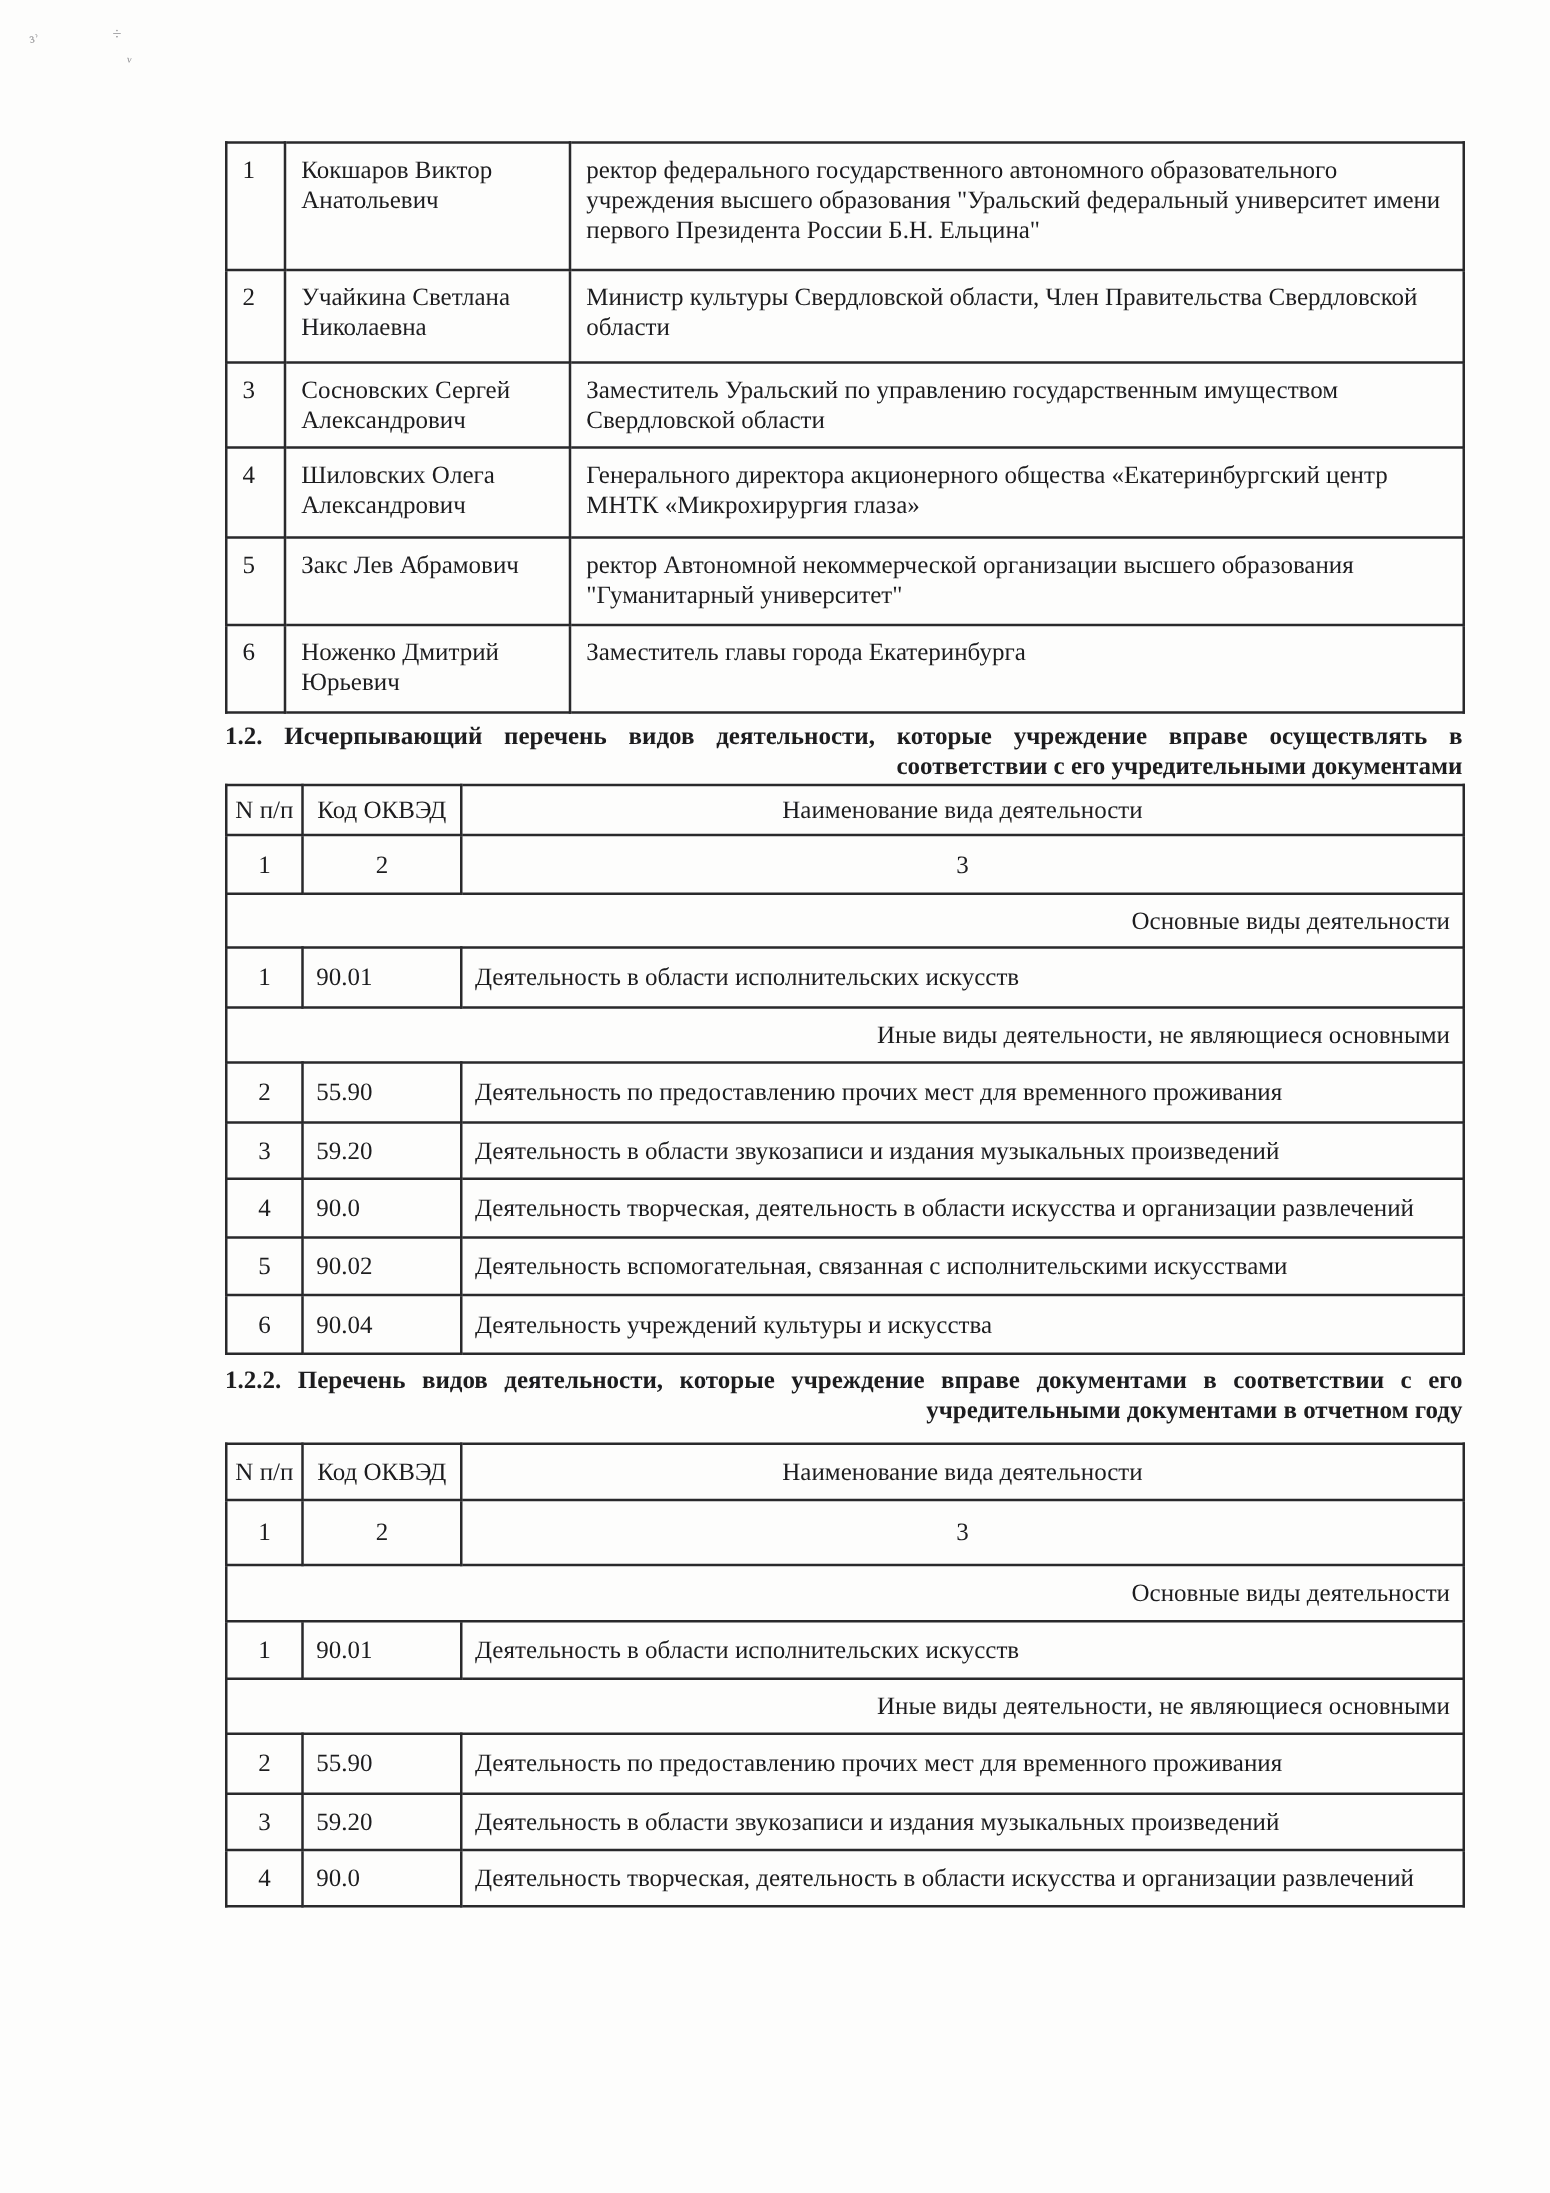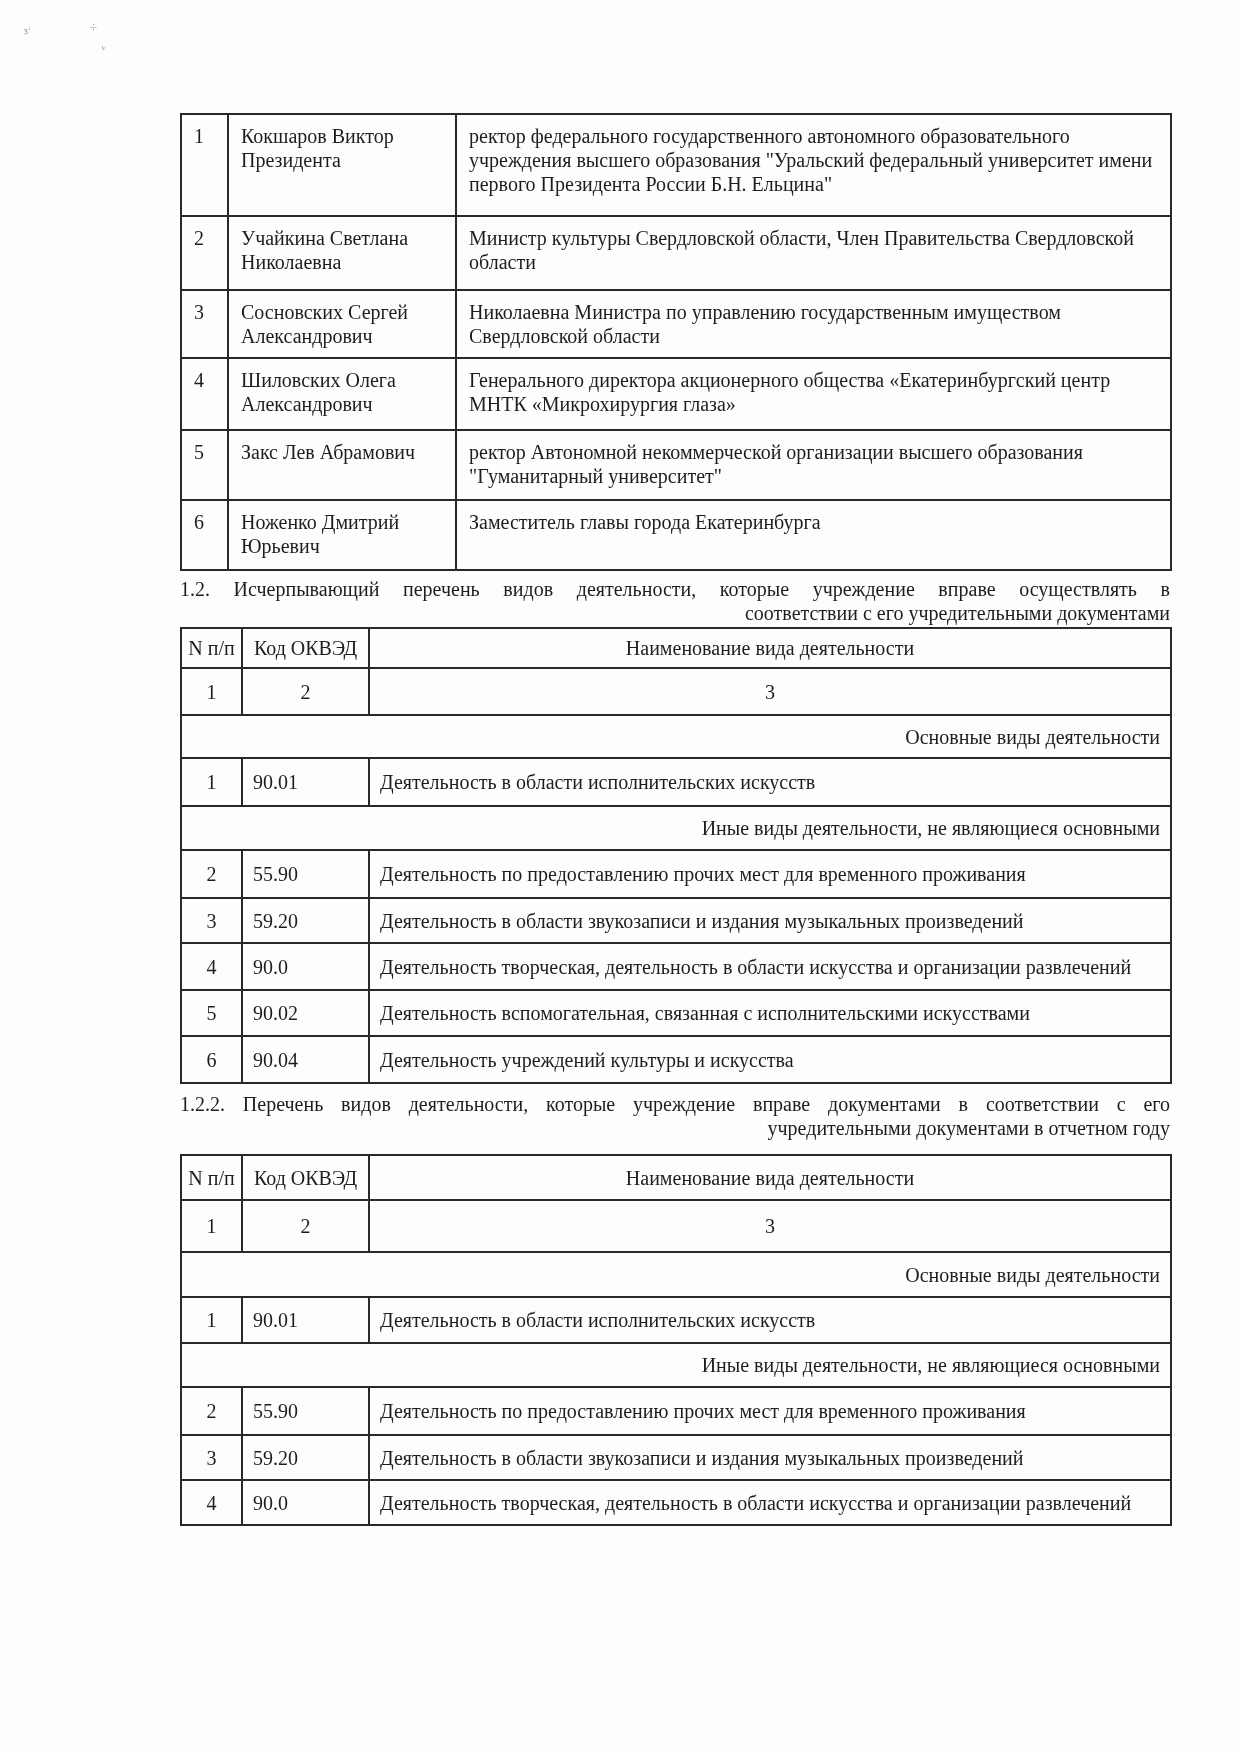--- a/index.html
+++ b/index.html
@@ -37,21 +37,21 @@
   }
   
   .okved col.c1{width:61px;}
   .okved col.c2{width:127px;}
   .okved col.c3{width:802px;}
   .okved td{vertical-align:middle;padding:3px 10px;}
   .okved .num{text-align:center;padding:3px 4px;}
   .okved .head{text-align:center;padding:3px 1px;}
   .okved .span-row{text-align:right;}
 
-  .para{font-size:20px;line-height:24px;width:990px;}
+  .para{font-size:20px;line-height:24px;width:990px;font-weight:bold;}
   .para .l1{display:block;text-align:justify;text-align-last:justify;}
   .para .l2{display:block;text-align:right;}
   #para-12{margin-top:6px;}
   #para-121{margin-top:0px;}
   #okved-prev-table{margin-top:2px;}
   #para-122{margin-top:8px;}
   #okved-report-table{margin-top:14px;}
 </style>
 </head>
 <body>
@@ -64,32 +64,32 @@
 
   <table class="members">
     <colgroup>
         <col class="c1">
         <col class="c2">
         <col class="c3">
       </colgroup>
     <tbody>
         <tr style="height:102px;">
       <td class="num">1</td>
-      <td>Кокшаров Виктор Президента</td>
+      <td>Кокшаров Виктор Анатольевич</td>
       <td>ректор федерального государственного автономного образовательного учреждения высшего образования "Уральский федеральный университет имени первого Президента России Б.Н. Ельцина"</td>
     </tr>
     <tr style="height:74px;">
       <td class="num">2</td>
       <td>Учайкина Светлана Николаевна</td>
       <td>Министр культуры Свердловской области, Член Правительства Свердловской области</td>
     </tr>
     <tr style="height:68px;">
       <td class="num">3</td>
       <td>Сосновских Сергей Александрович</td>
-      <td>Николаевна Министра по управлению государственным имуществом Свердловской области</td>
+      <td>Заместитель Уральский по управлению государственным имуществом Свердловской области</td>
     </tr>
     <tr style="height:72px;">
       <td class="num">4</td>
       <td>Шиловских Олега Александрович</td>
       <td>Генерального директора акционерного общества «Екатеринбургский центр МНТК «Микрохирургия глаза»</td>
     </tr>
     <tr style="height:70px;">
       <td class="num">5</td>
       <td>Закс Лев Абрамович</td>
       <td>ректор Автономной некоммерческой организации высшего образования "Гуманитарный университет"</td>

